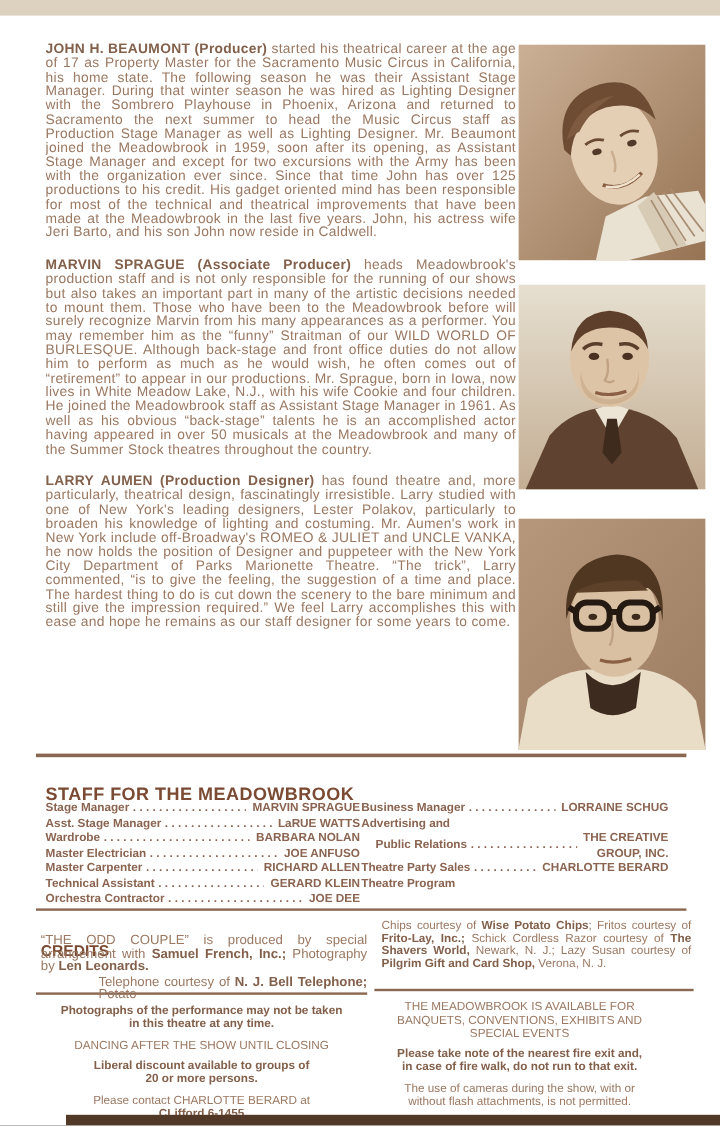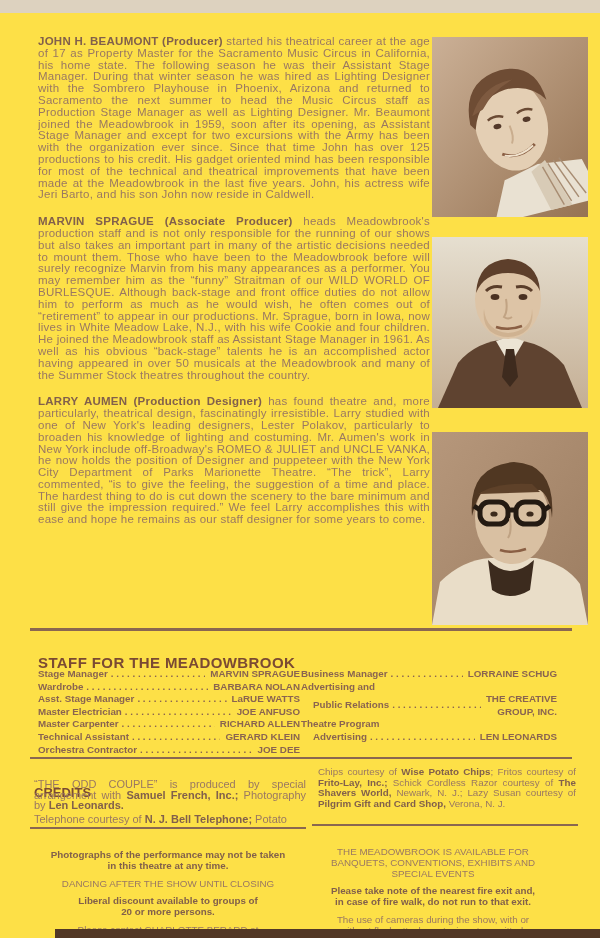--- a/index.html
+++ b/index.html
@@ -1,16 +1,16 @@
 <!DOCTYPE html>
 <html><head>
 <meta charset="utf-8">
 <style>
   html,body{margin:0;padding:0;background:#888;}
-  .page{position:relative;width:600px;height:938px;background:#fde047;
+  .page{position:relative;width:600px;height:938px;background:#ffffff;
         font-family:"Liberation Sans",sans-serif;color:#9a7862;overflow:hidden;margin:0 auto;}
   .top-band{position:absolute;left:0;top:0;width:600px;height:13px;background:#ddd2bf;}
   .bottom-bar{position:absolute;left:55px;top:929px;width:545px;height:9px;background:#523826;}
 
   
   .bios{position:absolute;left:38px;top:36px;width:392px;height:592px;overflow:hidden;
         text-align:justify;font-size:11.5px;line-height:11.8px;letter-spacing:.25px;}
   .bio{margin:0 0 15px 0;}
   .bio b{color:#82604b;}
 
@@ -41,32 +41,32 @@
   .spre{font-size:9.8px;font-weight:bold;line-height:12.6px;color:#8a6450;}
   .dots{flex:1;overflow:hidden;white-space:nowrap;margin:0 3px;font-weight:bold;}
   .dots::after{content:". . . . . . . . . . . . . . . . . . . . . . . . . . . . . . . . . . . . . . . . . . . . . . . . .";}
   .val{margin-left:2px;text-align:right;white-space:pre-line;}
 
   
   .credits-heading{position:absolute;left:34px;top:772px;font-size:13px;font-weight:bold;color:#7a4a33;}
   .credits-left{position:absolute;left:34px;top:779px;width:272px;
                 font-size:11px;line-height:10.5px;text-align:justify;}
   .credits-left p{margin:0;}
-  .credits-left p + p{margin-top:3px;}
+  .credits-left p + p{margin-top:3px;margin-left:48px;}
   .credits-right{position:absolute;left:318px;top:767px;width:258px;
                  font-size:9.8px;line-height:10.5px;text-align:justify;}
   .credits-right p{margin:0;}
   .rich b{color:#82604b;}
 
   
   .notices{position:absolute;text-align:center;font-size:9.8px;line-height:10.8px;}
   .notices-left{left:30px;top:834px;width:276px;}
   .notices-right{left:300px;top:831px;width:266px;}
   .notice{white-space:pre-line;margin-top:7px;}
-  .notice:first-child{margin-top:16px;}
+  .notice:first-child{margin-top:4px;}
   .notice.b{font-weight:bold;color:#82604b;}
   .notice.tight{margin-top:0;}
 </style>
 </head>
 <body>
 
 <div class="page">
   <div class="top-band"></div>
 
   <main class="bios">
@@ -165,28 +165,28 @@
   <div class="rule rule-cr"></div>
 
   <h2 class="staff-heading">STAFF FOR THE MEADOWBROOK</h2>
   <div class="staff-col staff-left">
       <div class="srow">
         <span class="role">Stage Manager</span>
         <span class="dots"></span>
         <span class="val">MARVIN SPRAGUE</span>
       </div>
       <div class="srow">
+        <span class="role">Asst. Stage Manager</span>
+        <span class="dots"></span>
+        <span class="val">LaRUE WATTS</span>
+      </div>
+      <div class="srow">
         <span class="role">Wardrobe</span>
         <span class="dots"></span>
         <span class="val">BARBARA NOLAN</span>
-      </div>
-      <div class="srow">
-        <span class="role">Asst. Stage Manager</span>
-        <span class="dots"></span>
-        <span class="val">LaRUE WATTS</span>
       </div>
       <div class="srow">
         <span class="role">Master Electrician</span>
         <span class="dots"></span>
         <span class="val">JOE ANFUSO</span>
       </div>
       <div class="srow">
         <span class="role">Master Carpenter</span>
         <span class="dots"></span>
         <span class="val">RICHARD ALLEN</span>
@@ -208,26 +208,26 @@
         <span class="dots"></span>
         <span class="val">LORRAINE SCHUG</span>
       </div>
       <div class="spre">Advertising and</div>
       <div class="srow ind">
         <span class="role">Public Relations</span>
         <span class="dots"></span>
         <span class="val">THE CREATIVE
 GROUP, INC.</span>
       </div>
+      <div class="srow">
+        <span class="role">Theatre Party Sales</span>
+        <span class="dots"></span>
+        <span class="val">CHARLOTTE BERARD</span>
+      </div>
       <div class="spre">Theatre Program</div>
-      <div class="srow ind">
-        <span class="role">Advertising</span>
-        <span class="dots"></span>
-        <span class="val">LEN LEONARDS</span>
-      </div>
     </div>
 
   <h3 class="credits-heading">CREDITS</h3>
   <div class="credits-left">
     <p class="rich"><span>“THE ODD COUPLE” is produced by special arrangement with </span><b>Samuel French, Inc.;</b><span> Photography by </span><b>Len Leonards.</b></p>
     <p class="rich"><span>Telephone courtesy of </span><b>N. J. Bell Telephone;</b><span> Potato</span></p>
   </div>
   <div class="credits-right">
     <p class="rich"><span>Chips courtesy of </span><b>Wise Potato Chips</b><span>; Fritos courtesy of </span><b>Frito-Lay, Inc.;</b><span> Schick Cordless Razor courtesy of </span><b>The Shavers World,</b><span> Newark, N. J.; Lazy Susan courtesy of </span><b>Pilgrim Gift and Card Shop,</b><span> Verona, N. J.</span></p>
   </div>

